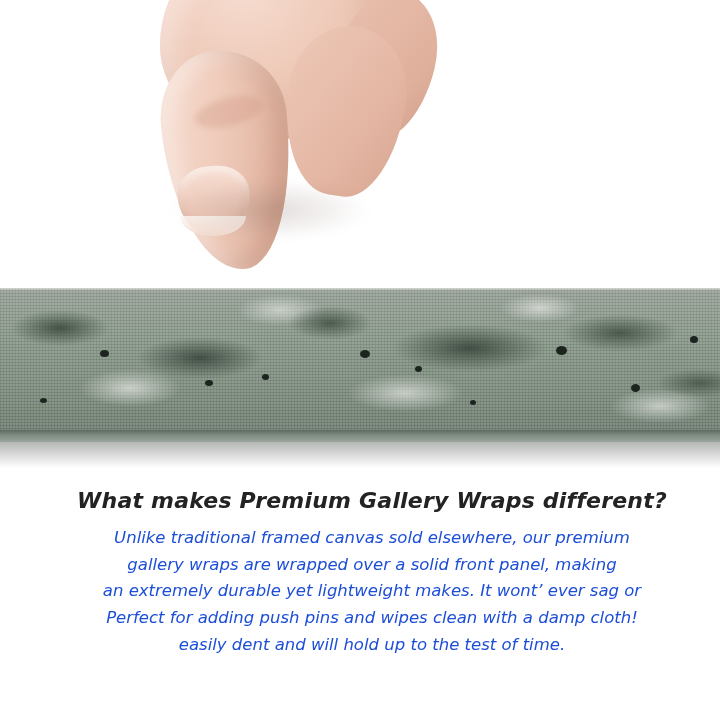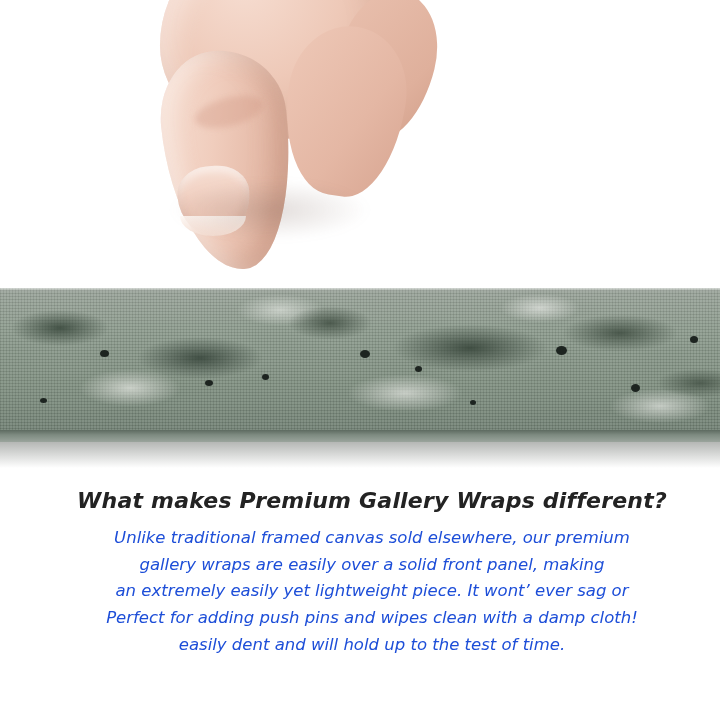--- a/index.html
+++ b/index.html
@@ -251,20 +251,20 @@
       <span class="speck" style="left:470px;top:112px;width:6px;height:5px;"></span>
     </div>
     <div class="strip-bottom-edge"></div>
     <div class="strip-under-shadow"></div>
   </div>
 
   <div class="caption">
     <div class="caption-title">What makes Premium Gallery Wraps different?</div>
     <div class="caption-body">
       <div>Unlike traditional framed canvas sold elsewhere, our premium</div>
-      <div>gallery wraps are easily over a solid front panel, making</div>
-      <div>an extremely easily yet lightweight piece. It wont’ ever sag or</div>
+      <div>gallery wraps are wrapped over a solid front panel, making</div>
+      <div>an extremely durable yet lightweight makes. It wont’ ever sag or</div>
       <div>Perfect for adding push pins and wipes clean with a damp cloth!</div>
       <div>easily dent and will hold up to the test of time.</div>
     </div>
   </div>
 
 </div>
 
 </body></html>

